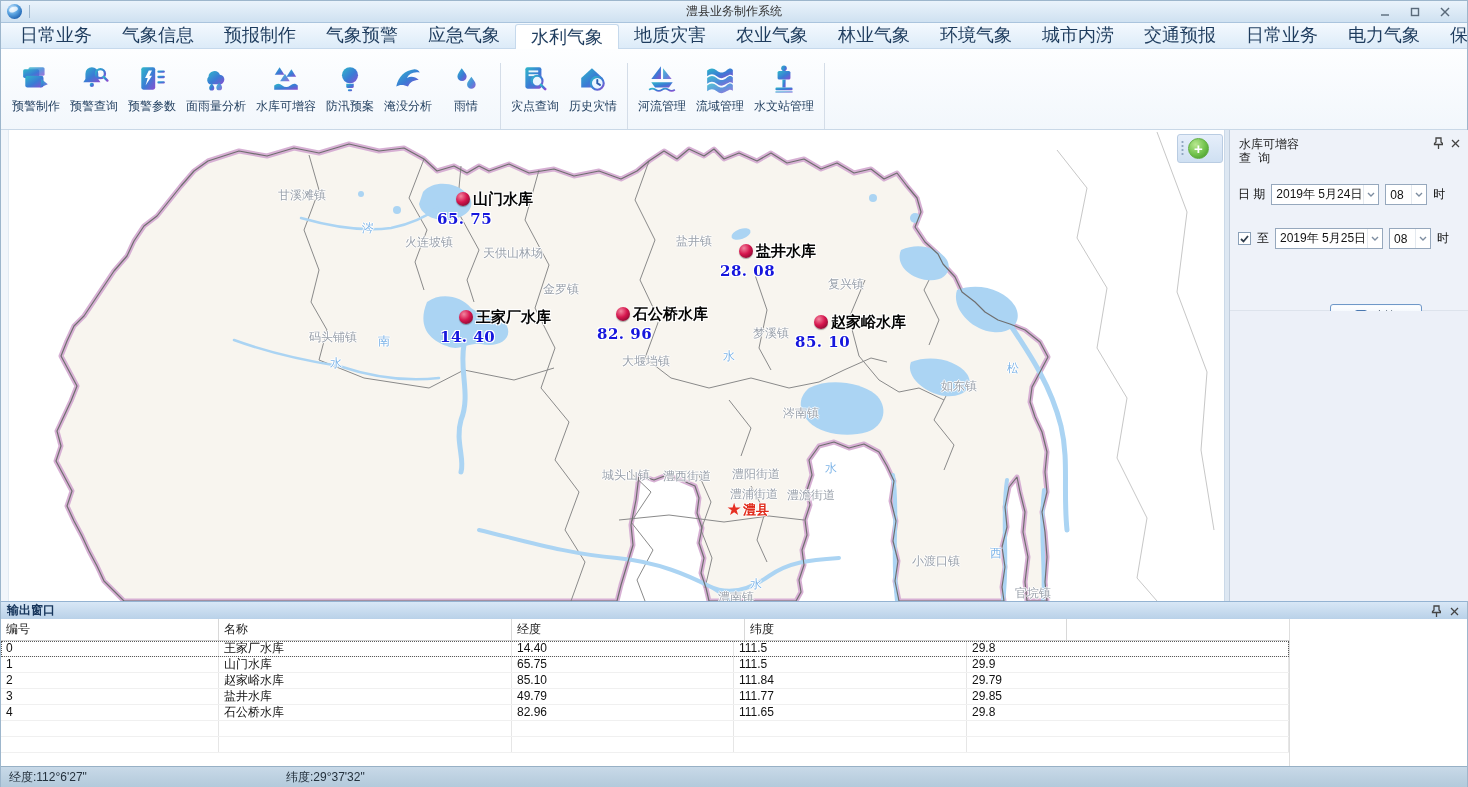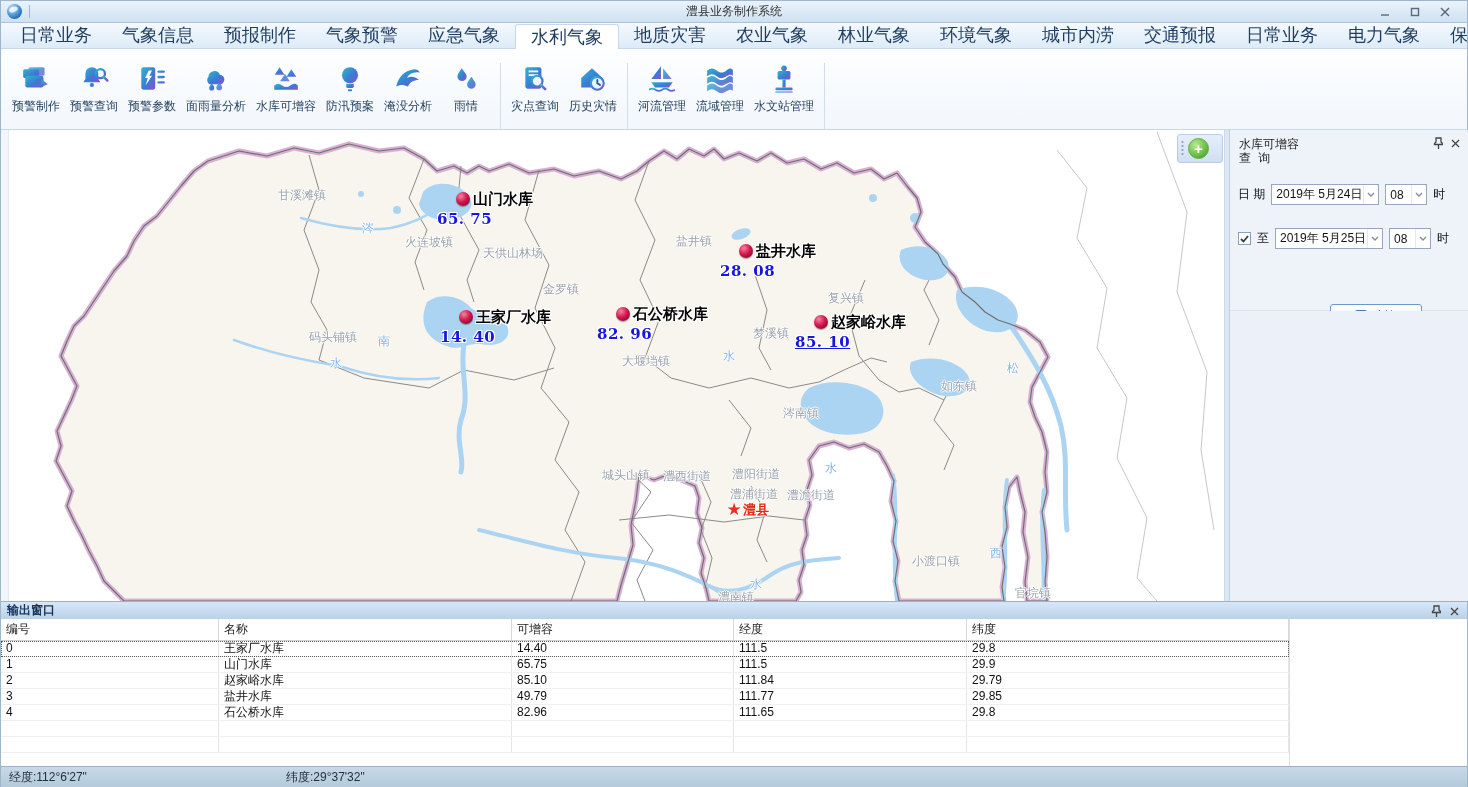--- a/index.html
+++ b/index.html
@@ -372,21 +372,21 @@
         <path class="wr" stroke-width="4" d="M1035,360 C1030,400 1037,440 1034,471"></path>
 
         <path d="M199,31 L230,21 258,26 285,18 310,23 340,14 370,21 395,18 415,29 428,41 445,36 458,43 470,36 480,41 500,34 520,43 545,39 565,46 590,41 612,49 628,41 640,31 655,21 668,29 680,19 695,26 705,19 715,29 730,23 748,31 762,23 778,33 795,29 812,39 828,33 845,43 862,39 875,49 888,43 898,56 908,68 912,82 906,97 916,112 929,124 934,134 946,147 953,162 966,172 976,182 989,190 1001,194 1016,200 1031,212 1039,227 1031,242 1023,257 1021,272 1026,287 1033,302 1038,322 1036,342 1038,362 1033,382 1036,402 1038,427 1036,452 1038,471 L1018,471 1016,452 1019,427 1014,402 1016,382 1011,362 1008,347 1000,357 996,377 998,397 993,417 996,437 993,457 995,471 L890,471 886,451 889,431 884,411 887,391 882,371 885,351 878,336 870,322 855,314 840,318 825,312 810,316 800,330 803,345 798,360 801,375 796,390 798,405 793,420 795,435 790,450 792,462 787,471 L700,471 697,458 692,443 695,428 690,413 693,398 688,383 690,368 686,356 672,350 658,345 645,350 630,345 627,370 622,395 624,415 618,435 612,455 608,471 L115,471 105,461 95,451 88,436 80,421 73,406 65,391 58,376 63,361 55,346 47,331 52,316 48,301 55,286 62,271 68,256 60,241 52,226 58,211 65,196 75,186 85,171 95,156 105,141 118,126 125,111 135,96 148,86 160,71 172,56 185,41 Z" fill="none" stroke="#6f6f6f" stroke-width="1.2" stroke-linejoin="round"></path>
       </svg>
       <div class="map-overlay">
           <span class="town-label" style="left: 245px; top: 65px; margin-left: 48px;">甘溪滩镇</span>
           <span class="town-label" style="left: 420px; top: 112px;">火连坡镇</span>
           <span class="town-label" style="left: 504px; top: 123px;">天供山林场</span>
           <span class="town-label" style="left: 552px; top: 159px;">金罗镇</span>
           <span class="town-label" style="left: 685px; top: 111px;">盐井镇</span>
-          <span class="town-label" style="left: 837px; top: 168px;">复兴镇</span>
+          <span class="town-label" style="left: 837px; top: 154px;">复兴镇</span>
           <span class="town-label" style="left: 762px; top: 203px;">梦溪镇</span>
           <span class="town-label" style="left: 324px; top: 207px;">码头铺镇</span>
           <span class="town-label" style="left: 637px; top: 231px;">大堰垱镇</span>
           <span class="town-label" style="left: 792px; top: 283px;">涔南镇</span>
           <span class="town-label" style="left: 617px; top: 345px;">城头山镇</span>
           <span class="town-label" style="left: 678px; top: 346px;">澧西街道</span>
           <span class="town-label" style="left: 747px; top: 344px;">澧阳街道</span>
           <span class="town-label" style="left: 745px; top: 364px;">澧浦街道</span>
           <span class="town-label" style="left: 802px; top: 365px;">澧澹街道</span>
           <span class="town-label" style="left: 950px; top: 256px;">如东镇</span>
@@ -408,21 +408,21 @@
           <span class="res-name" style="left: 747px; top: 112px;">盐井水库</span>
           <span class="res-value" style="left: 711px; top: 132px;">28. 08</span>
           <span class="res-marker" style="left: 457px; top: 187px;"></span>
           <span class="res-name" style="left: 467px; top: 178px;">王家厂水库</span>
           <span class="res-value" style="left: 431px; top: 198px;">14. 40</span>
           <span class="res-marker" style="left: 614px; top: 184px;"></span>
           <span class="res-name" style="left: 624px; top: 175px;">石公桥水库</span>
           <span class="res-value" style="left: 588px; top: 195px;">82. 96</span>
           <span class="res-marker" style="left: 812px; top: 192px;"></span>
           <span class="res-name" style="left: 822px; top: 183px;">赵家峪水库</span>
-          <span class="res-value" style="left: 786px; top: 203px; text-decoration: underline;">85. 10</span>
+          <span class="res-value" style="left: 786px; top: 203px;">85. 10</span>
           <span class="county-star" style="left: 725px; top: 379px;">★</span>
           <span class="county-name" style="left: 734px; top: 371px;">澧县</span>
         </div>
       <div class="map-tool">
         <span class="grip"></span>
         <span class="addbtn">+</span>
       </div>
     </div>
 
     <div class="splitter"></div>
@@ -517,21 +517,20 @@
           </svg></span>
       <span class="oh-close hicon"><svg width="9" height="9">
             <line x1="1" y1="1" x2="8" y2="8"></line>
             <line x1="8" y1="1" x2="1" y2="8"></line>
           </svg></span>
     </div>
     <div class="out-table">
       <div class="thead">
           <div class="th" style="width: 218px;">编号</div>
           <div class="th" style="width: 293px;">名称</div>
-          <div class="th" style="width: 222px;">可增容</div>
           <div class="th" style="width: 233px;">经度</div>
           <div class="th" style="width: 322px;">纬度</div>
         </div>
       <div class="tbody">
           <div class="tr selected">
             <div class="td" style="width: 218px;">0</div>
             <div class="td" style="width: 293px;">王家厂水库</div>
             <div class="td" style="width: 222px;">14.40</div>
             <div class="td" style="width: 233px;">111.5</div>
             <div class="td" style="width: 322px;">29.8</div>

